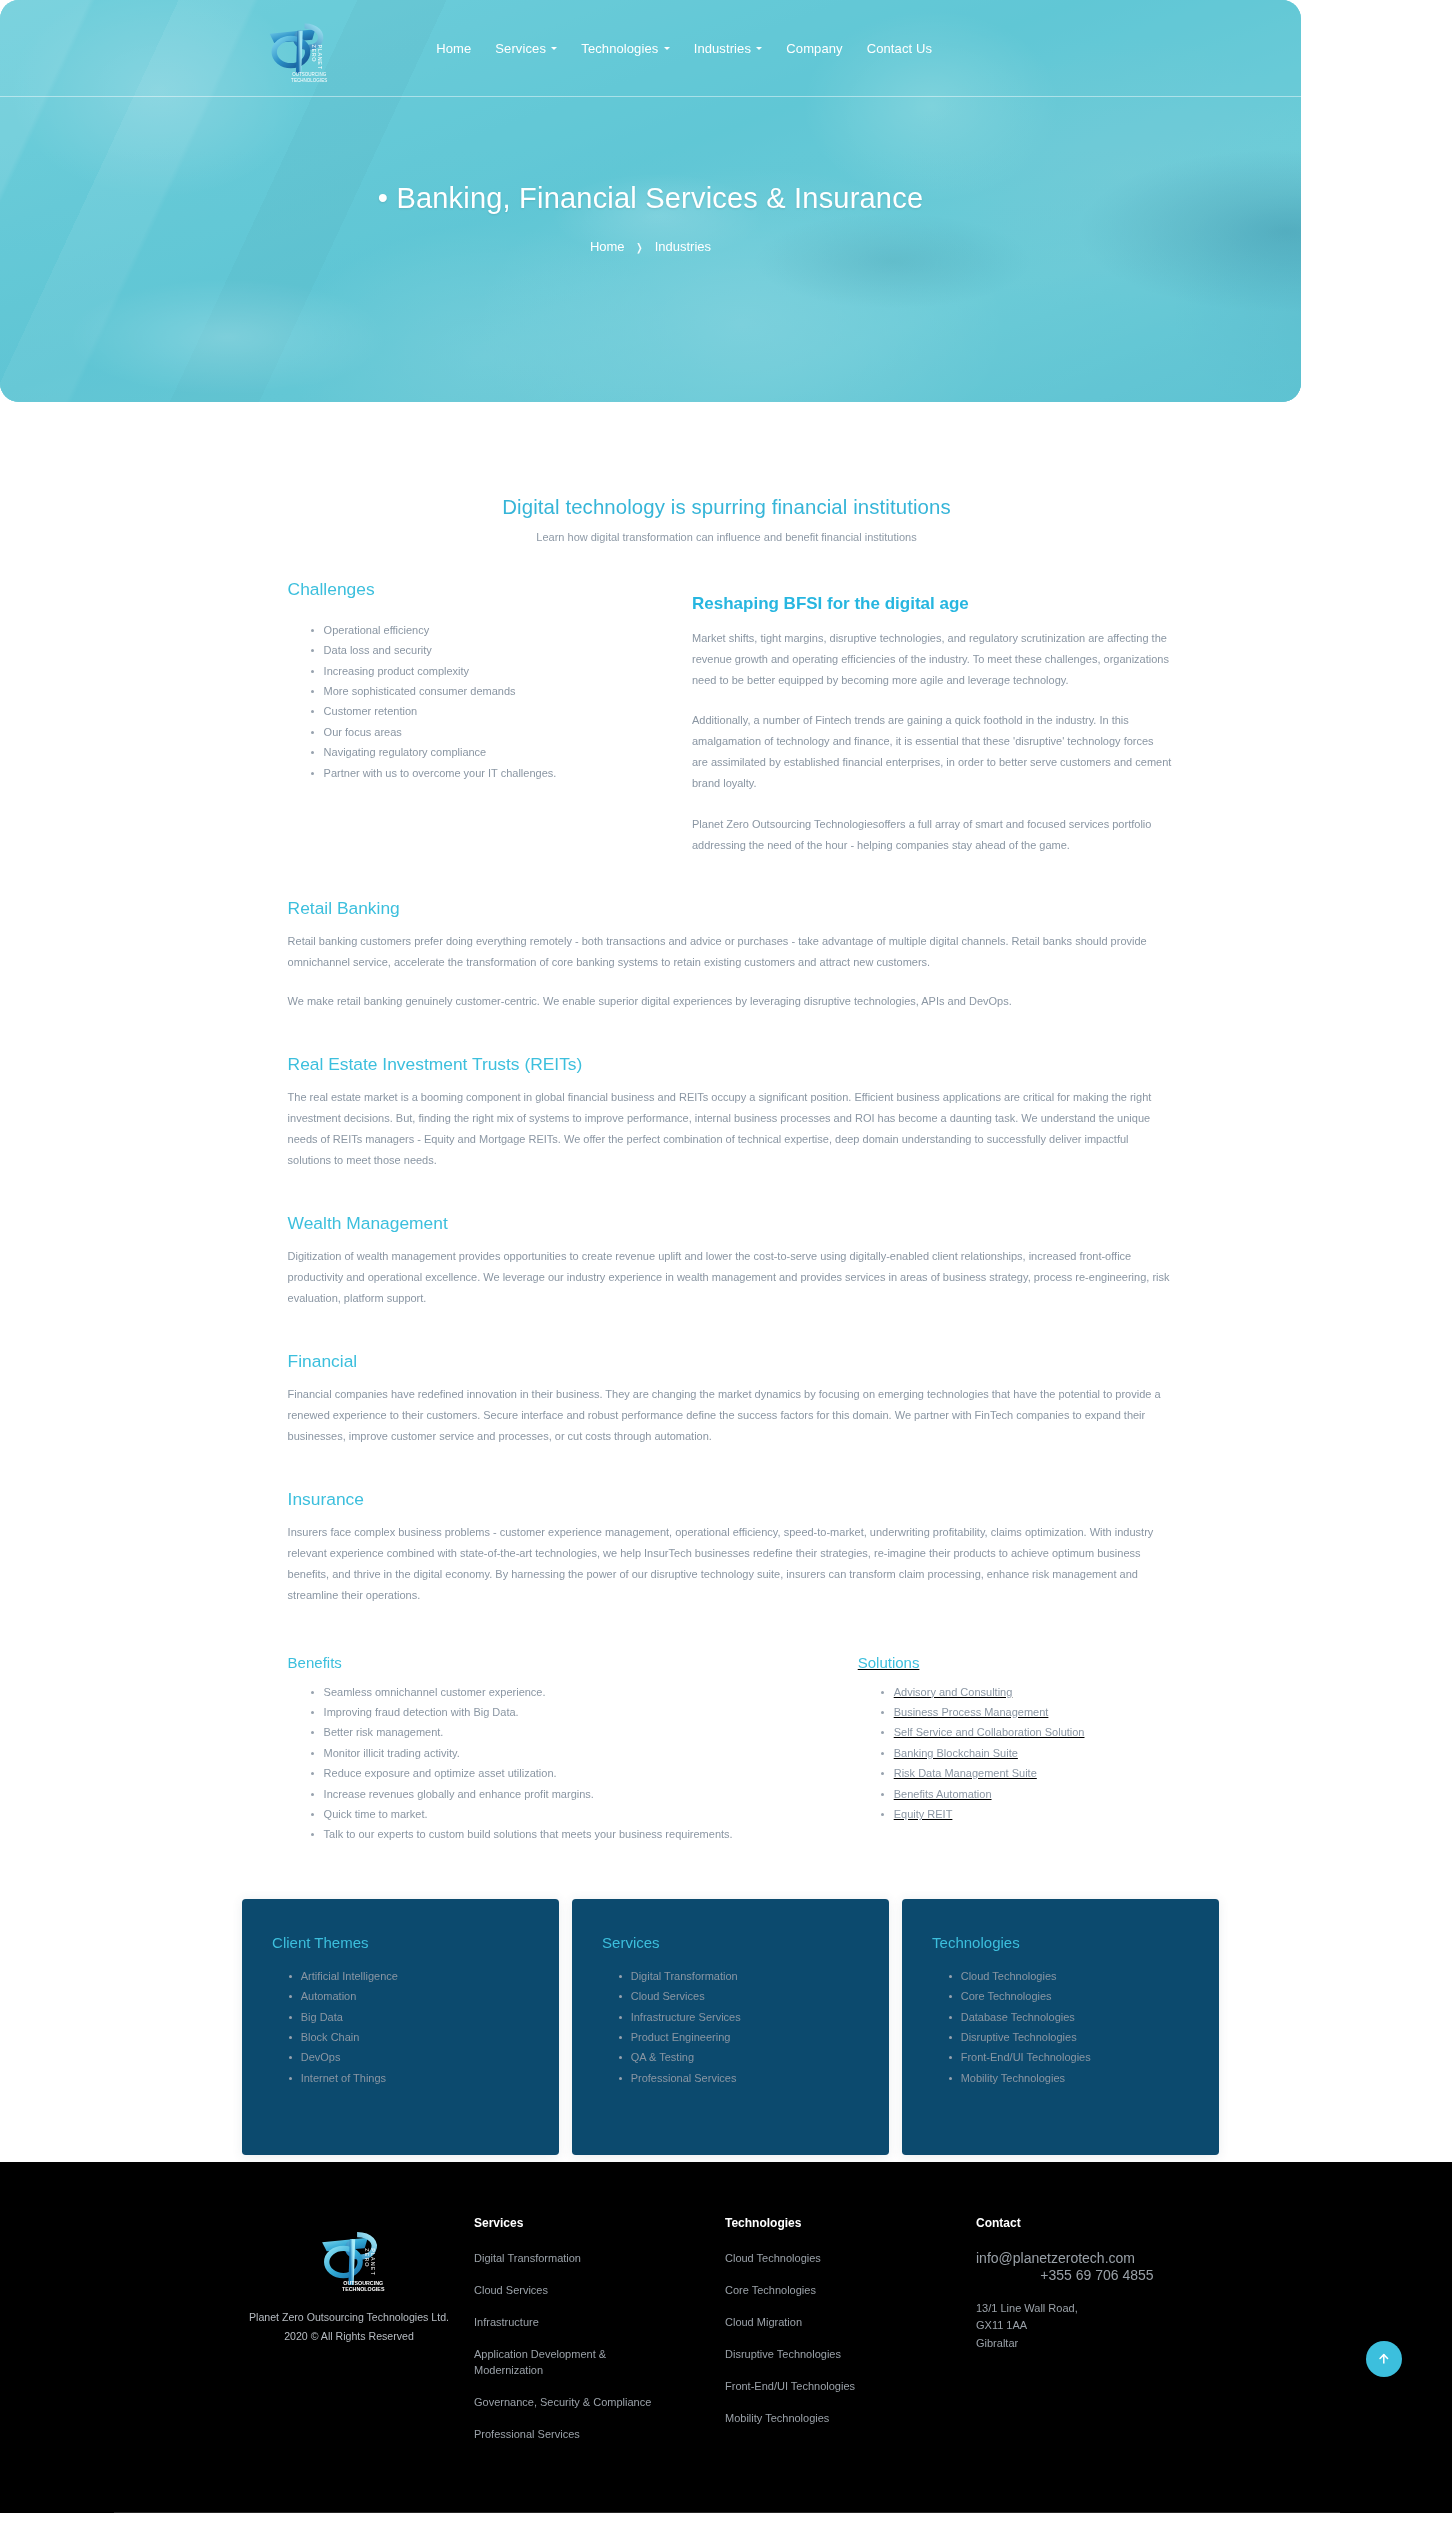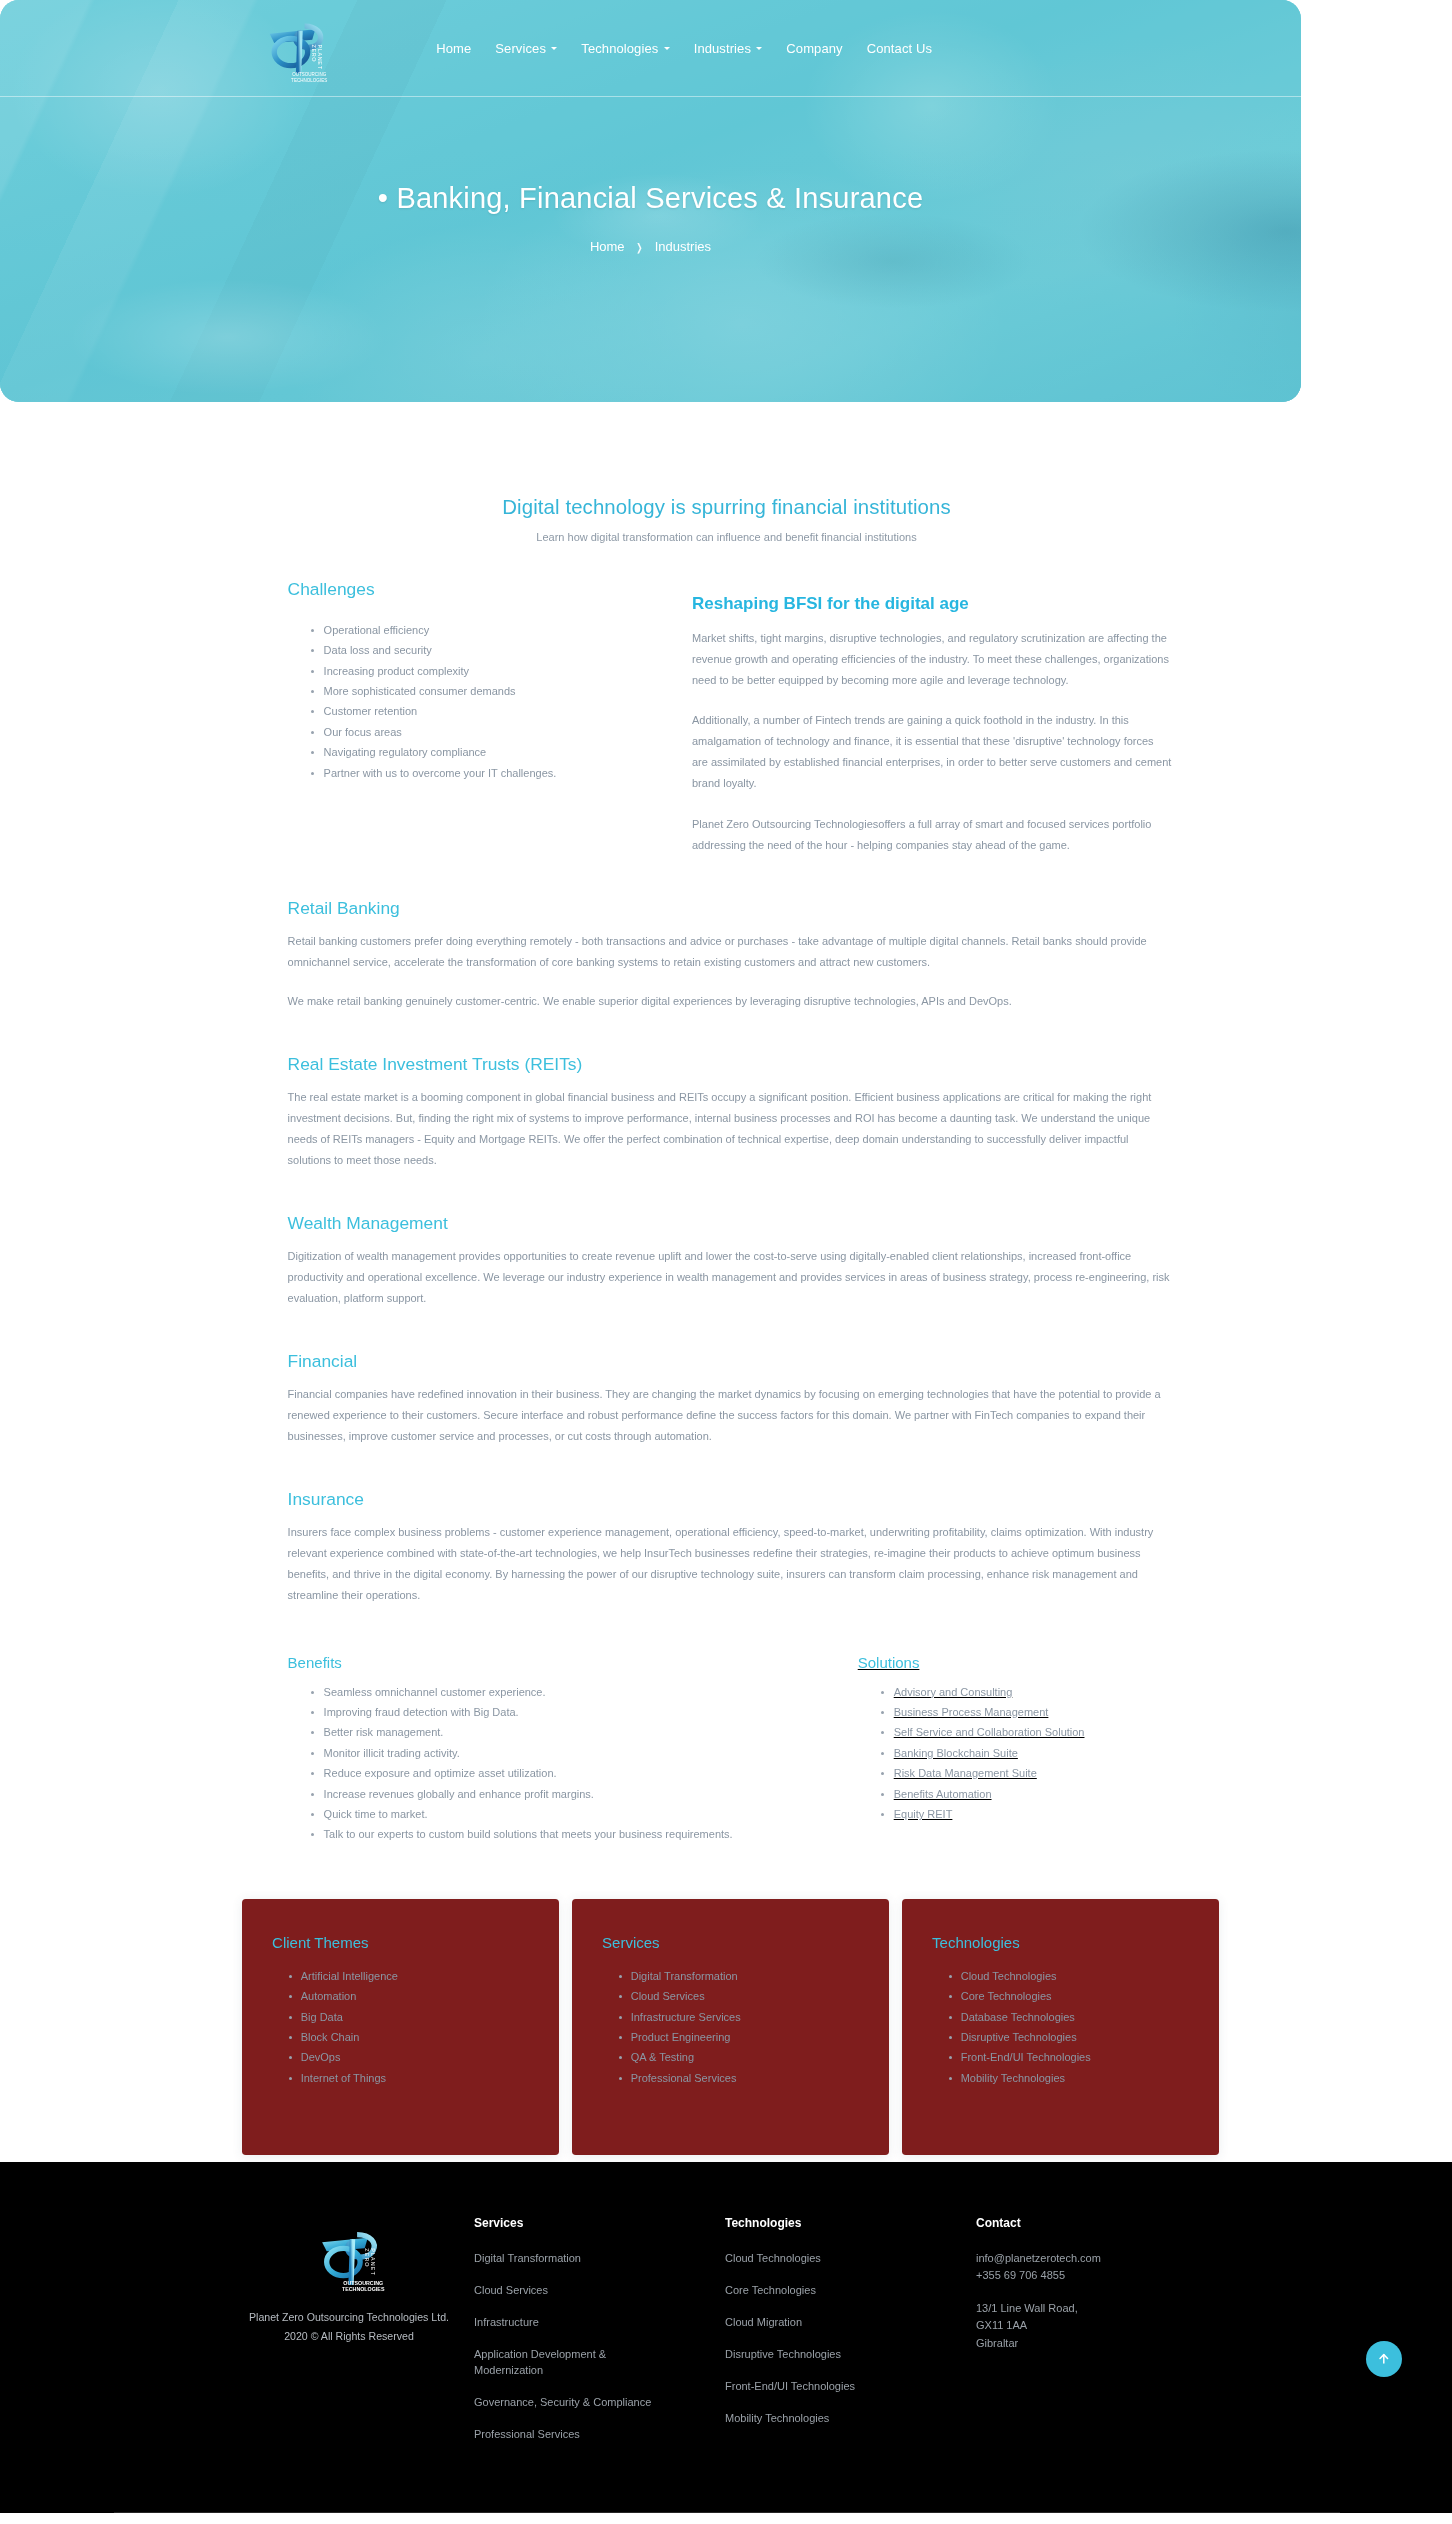--- a/index.html
+++ b/index.html
@@ -207,21 +207,21 @@
   
   .cards {
     display: flex;
     gap: 13.6px;
     margin: 54px auto 0;
     width: 984px;
     padding-left: 7.6px;
   }
   .card {
     flex: 1;
-    background: #7f1d1d;
+    background: #0c4a6e;
     border-radius: 3.8px;
     box-shadow: 0 1.5px 10.6px rgba(60,80,100,.10);
     padding: 35px 30px 33px 30px;
     min-height: 256px;
   }
   .card h4 {
     color: #3cbfdd;
     font-size: 15px;
     font-weight: 400;
     margin-bottom: 15px;
@@ -305,23 +305,24 @@
   .f-link {
     display: block;
     color: #9aa1a8;
     font-size: 11px;
     line-height: 16px;
     margin-bottom: 16px;
     max-width: 204px;
   }
   .f-contact-line {
     color: #9aa1a8;
-    font-size: 11px;
+    font-size: 14px;
     line-height: 16.6px;
     margin-bottom: 16.6px;
+    text-align: center;
   }
   .f-address { color: #9aa1a8; font-size: 11px; line-height: 17.4px; }
   .footer-divider {
     width: 1226px;
     margin: 54px auto 0;
     height: 0.8px;
     background: #262626;
   }
   .scroll-top {
     position: absolute;

